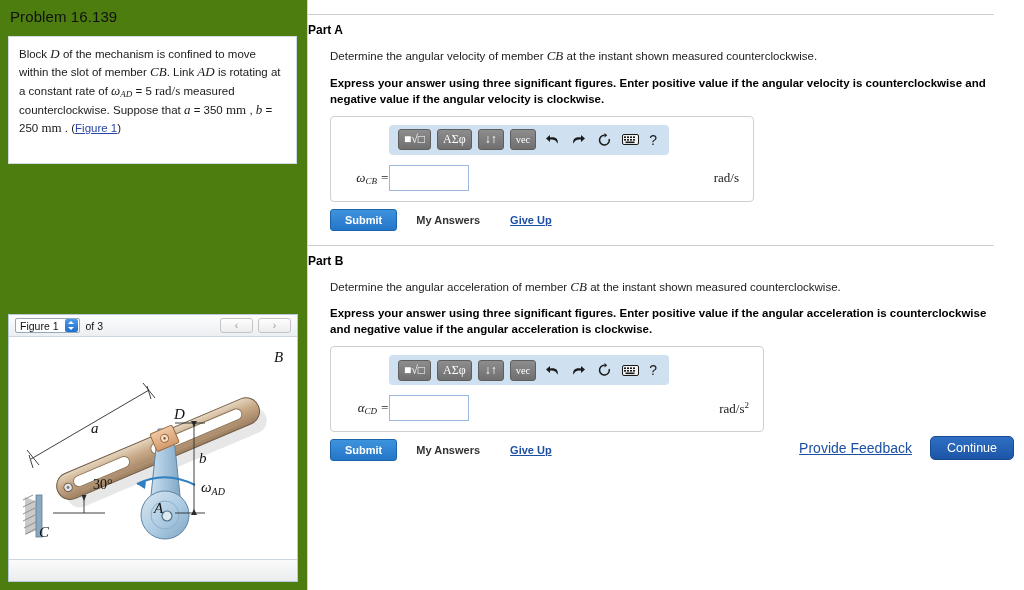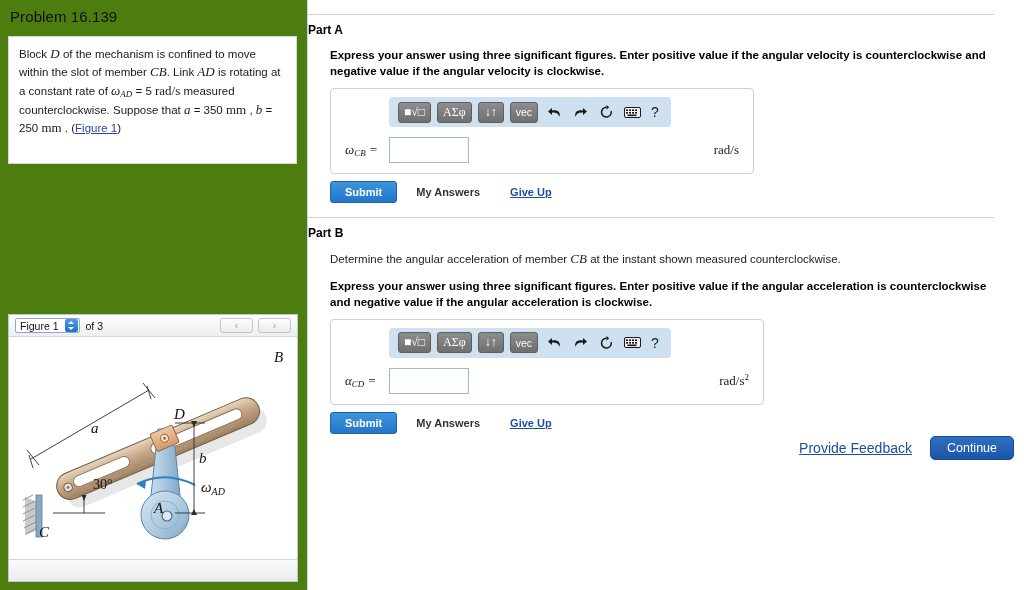--- a/index.html
+++ b/index.html
@@ -153,40 +153,41 @@
     height: 21px;
     min-width: 26px;
     padding: 0 5px;
     font-size: 12px;
     display: inline-flex;
     align-items: center;
     justify-content: center;
     cursor: pointer;
     font-family: "Liberation Serif", serif;
   }
-  .tb-btn.vec { font-family: Liberation Sans, sans-serif; font-size: 10.5px; }
+  .tb-btn.vec { font-family: Liberation Serif, serif; font-size: 10.5px; }
   .tb-btn.sq { gap: 1px; }
   .tb-icon {
     width: 20px; height: 20px;
     display: inline-flex; align-items: center; justify-content: center;
     cursor: pointer; color: #1a1a1a;
   }
   .tb-help { font-size: 14px; color: #1a1a1a; cursor: pointer; padding: 0 3px; }
 
   .ans-row {
     display: flex; align-items: center;
     margin-top: 10px;
     padding-left: 4px;
   }
   .ans-label {
     font-family: "Liberation Serif", serif;
     font-style: italic;
     font-size: 13px;
     width: 44px;
     white-space: nowrap;
+    text-align: right;
   }
   .ans-input {
     width: 80px; height: 26px;
     border: 1px solid #9cb7dd;
     background: #ffffff;
     outline: none;
   }
   .ans-unit {
     margin-left: auto;
     font-family: "Liberation Serif", serif;
@@ -371,20 +372,23 @@
       <div class="figure-foot"></div>
     </div>
   </div>
 
   <div class="main">
 
     <div class="part-block">
       <div class="rule"></div>
       <div class="part-head">Part A</div>
 
+      <div class="q-text">
+        <span>Determine the angular velocity of member </span><span class="mathi">CB</span><span> at the instant shown measured counterclockwise.</span>
+      </div>
 
       <div class="q-bold">Express your answer using three significant figures. Enter positive value if the angular velocity is counterclockwise and negative value if the angular velocity is clockwise.</div>
 
       <div class="answer-box" style="width:424px">
         <div class="toolbar">
           <div class="tb-btn sq">■√□</div>
           <div class="tb-btn">ΑΣφ</div>
           <div class="tb-btn">↓↑</div>
           <div class="tb-btn vec">vec</div>
           <div class="tb-icon">

